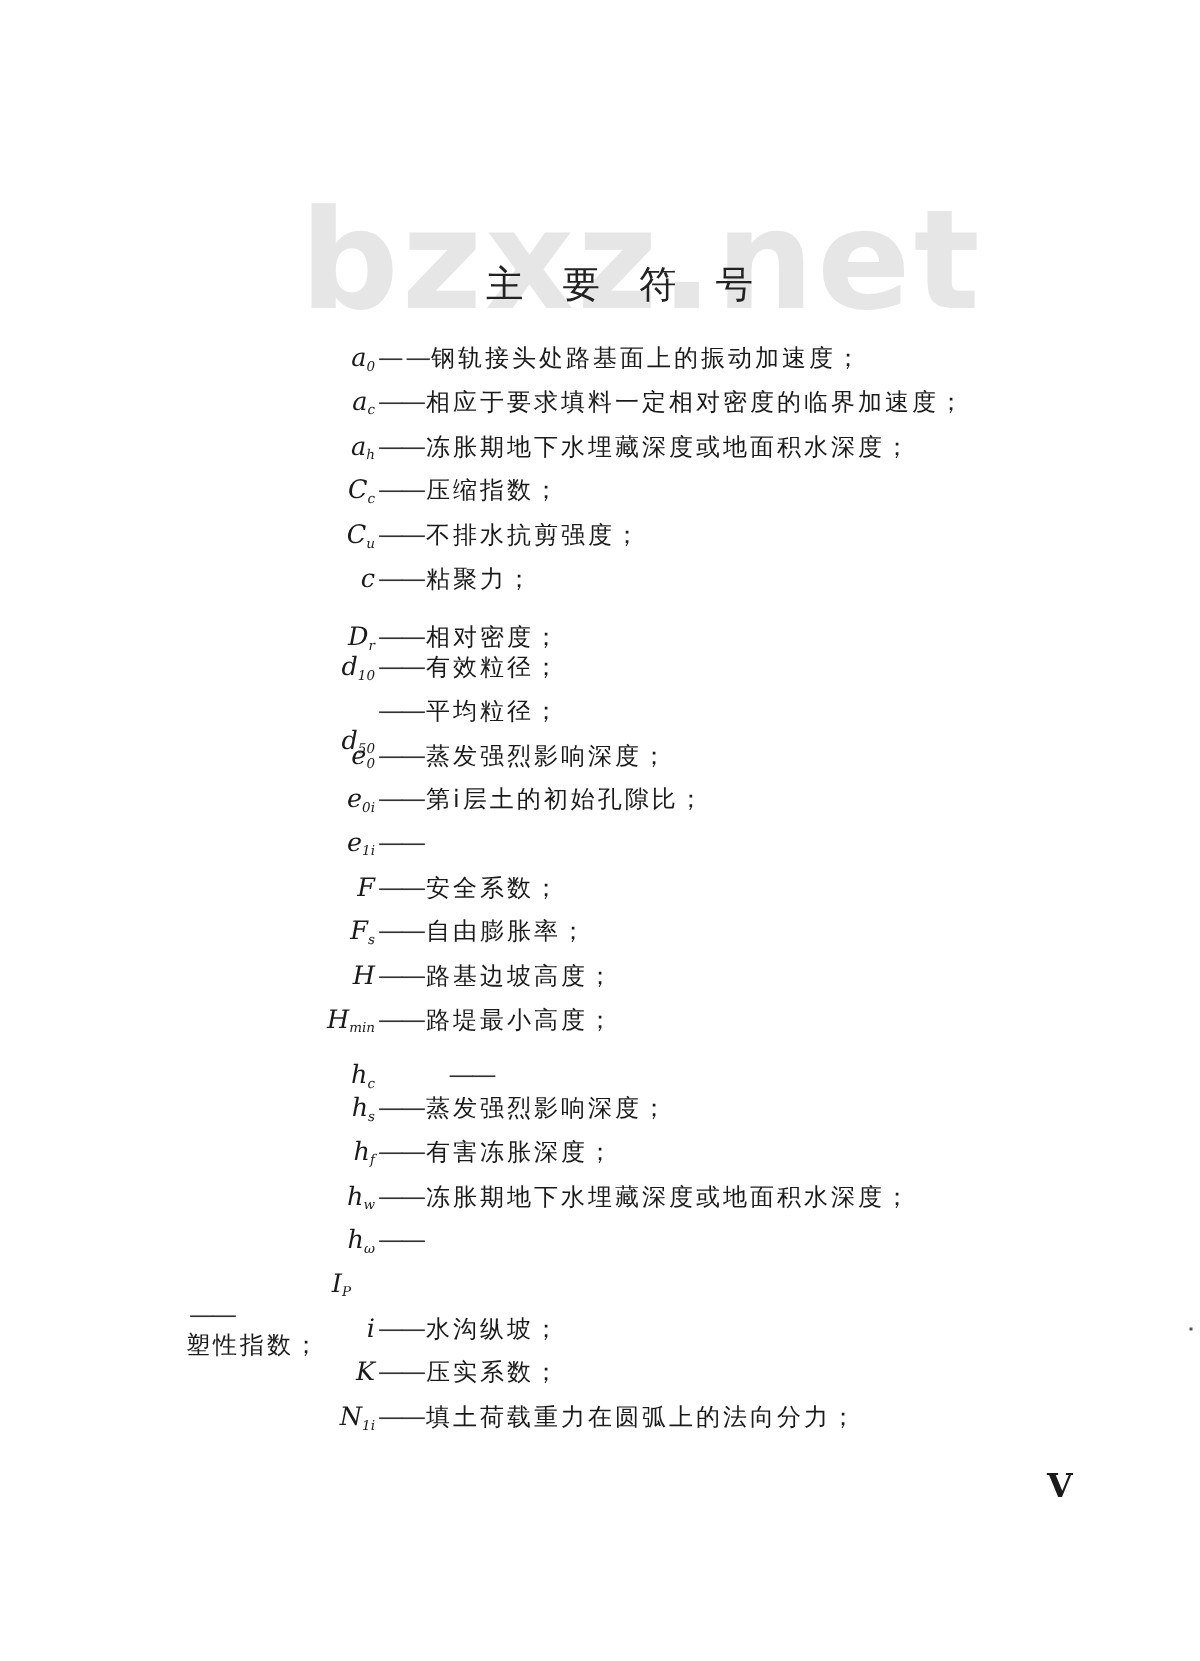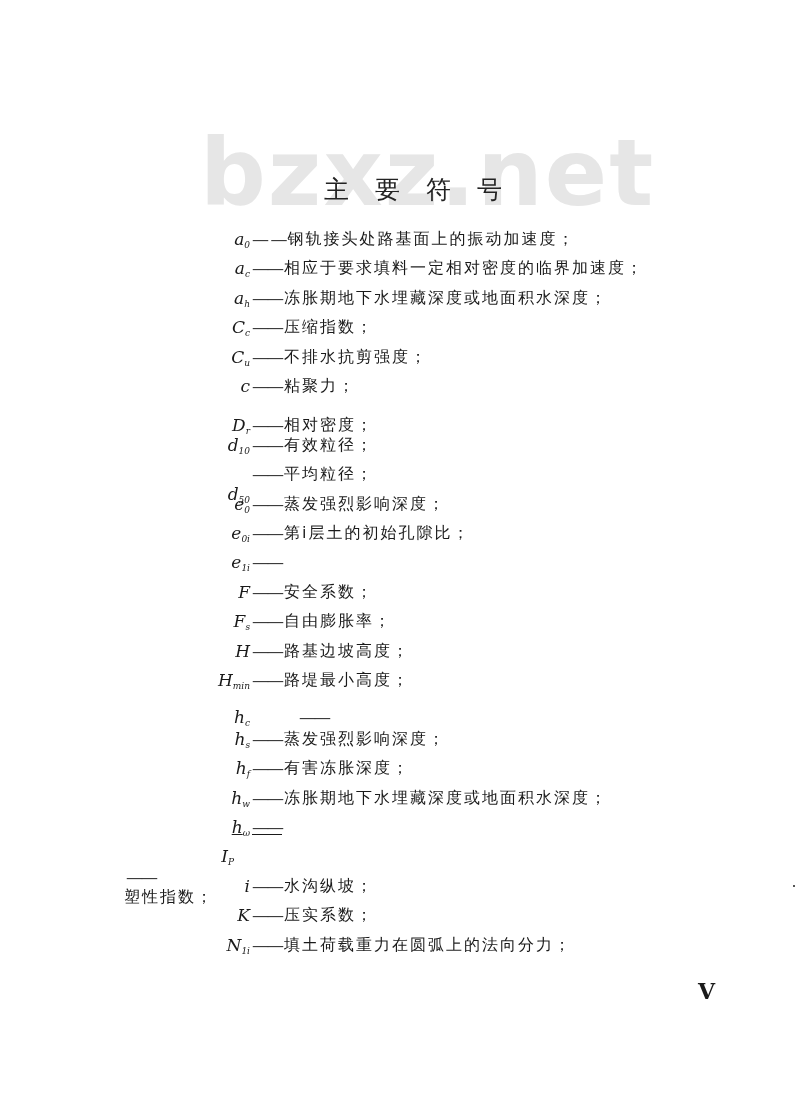--- a/index.html
+++ b/index.html
@@ -134,21 +134,21 @@
     <div class="row" style="top: 529.2px; left: 140px;">
       <span class="sym" style="width: 110px;"><span>h</span><sub>f</sub></span>
       <span class="dash">——</span>
       <span class="desc">有害冻胀深度；</span>
     </div>
     <div class="row" style="top: 558.6px; left: 140px;">
       <span class="sym" style="width: 110px;"><span>h</span><sub>w</sub></span>
       <span class="dash">——</span>
       <span class="desc">冻胀期地下水埋藏深度或地面积水深度；</span>
     </div>
-    <div class="row" style="top: 588px; left: 140px; text-decoration: underline;">
+    <div class="row" style="top: 588px; left: 140px;">
       <span class="sym" style="width: 110px;"><span>h</span><sub>ω</sub></span>
       <span class="dash">——</span>
     </div>
     <div class="row" style="top: 617.4px; left: 124px; flex-direction: column;">
       <span class="sym" style="width: 110px;"><span>I</span><sub>P</sub></span>
       <span class="dash">——</span>
       <span class="desc">塑性指数；</span>
     </div>
     <div class="row" style="top: 646.8px; left: 140px;">
       <span class="sym" style="width: 110px;"><span>i</span><sub></sub></span>

